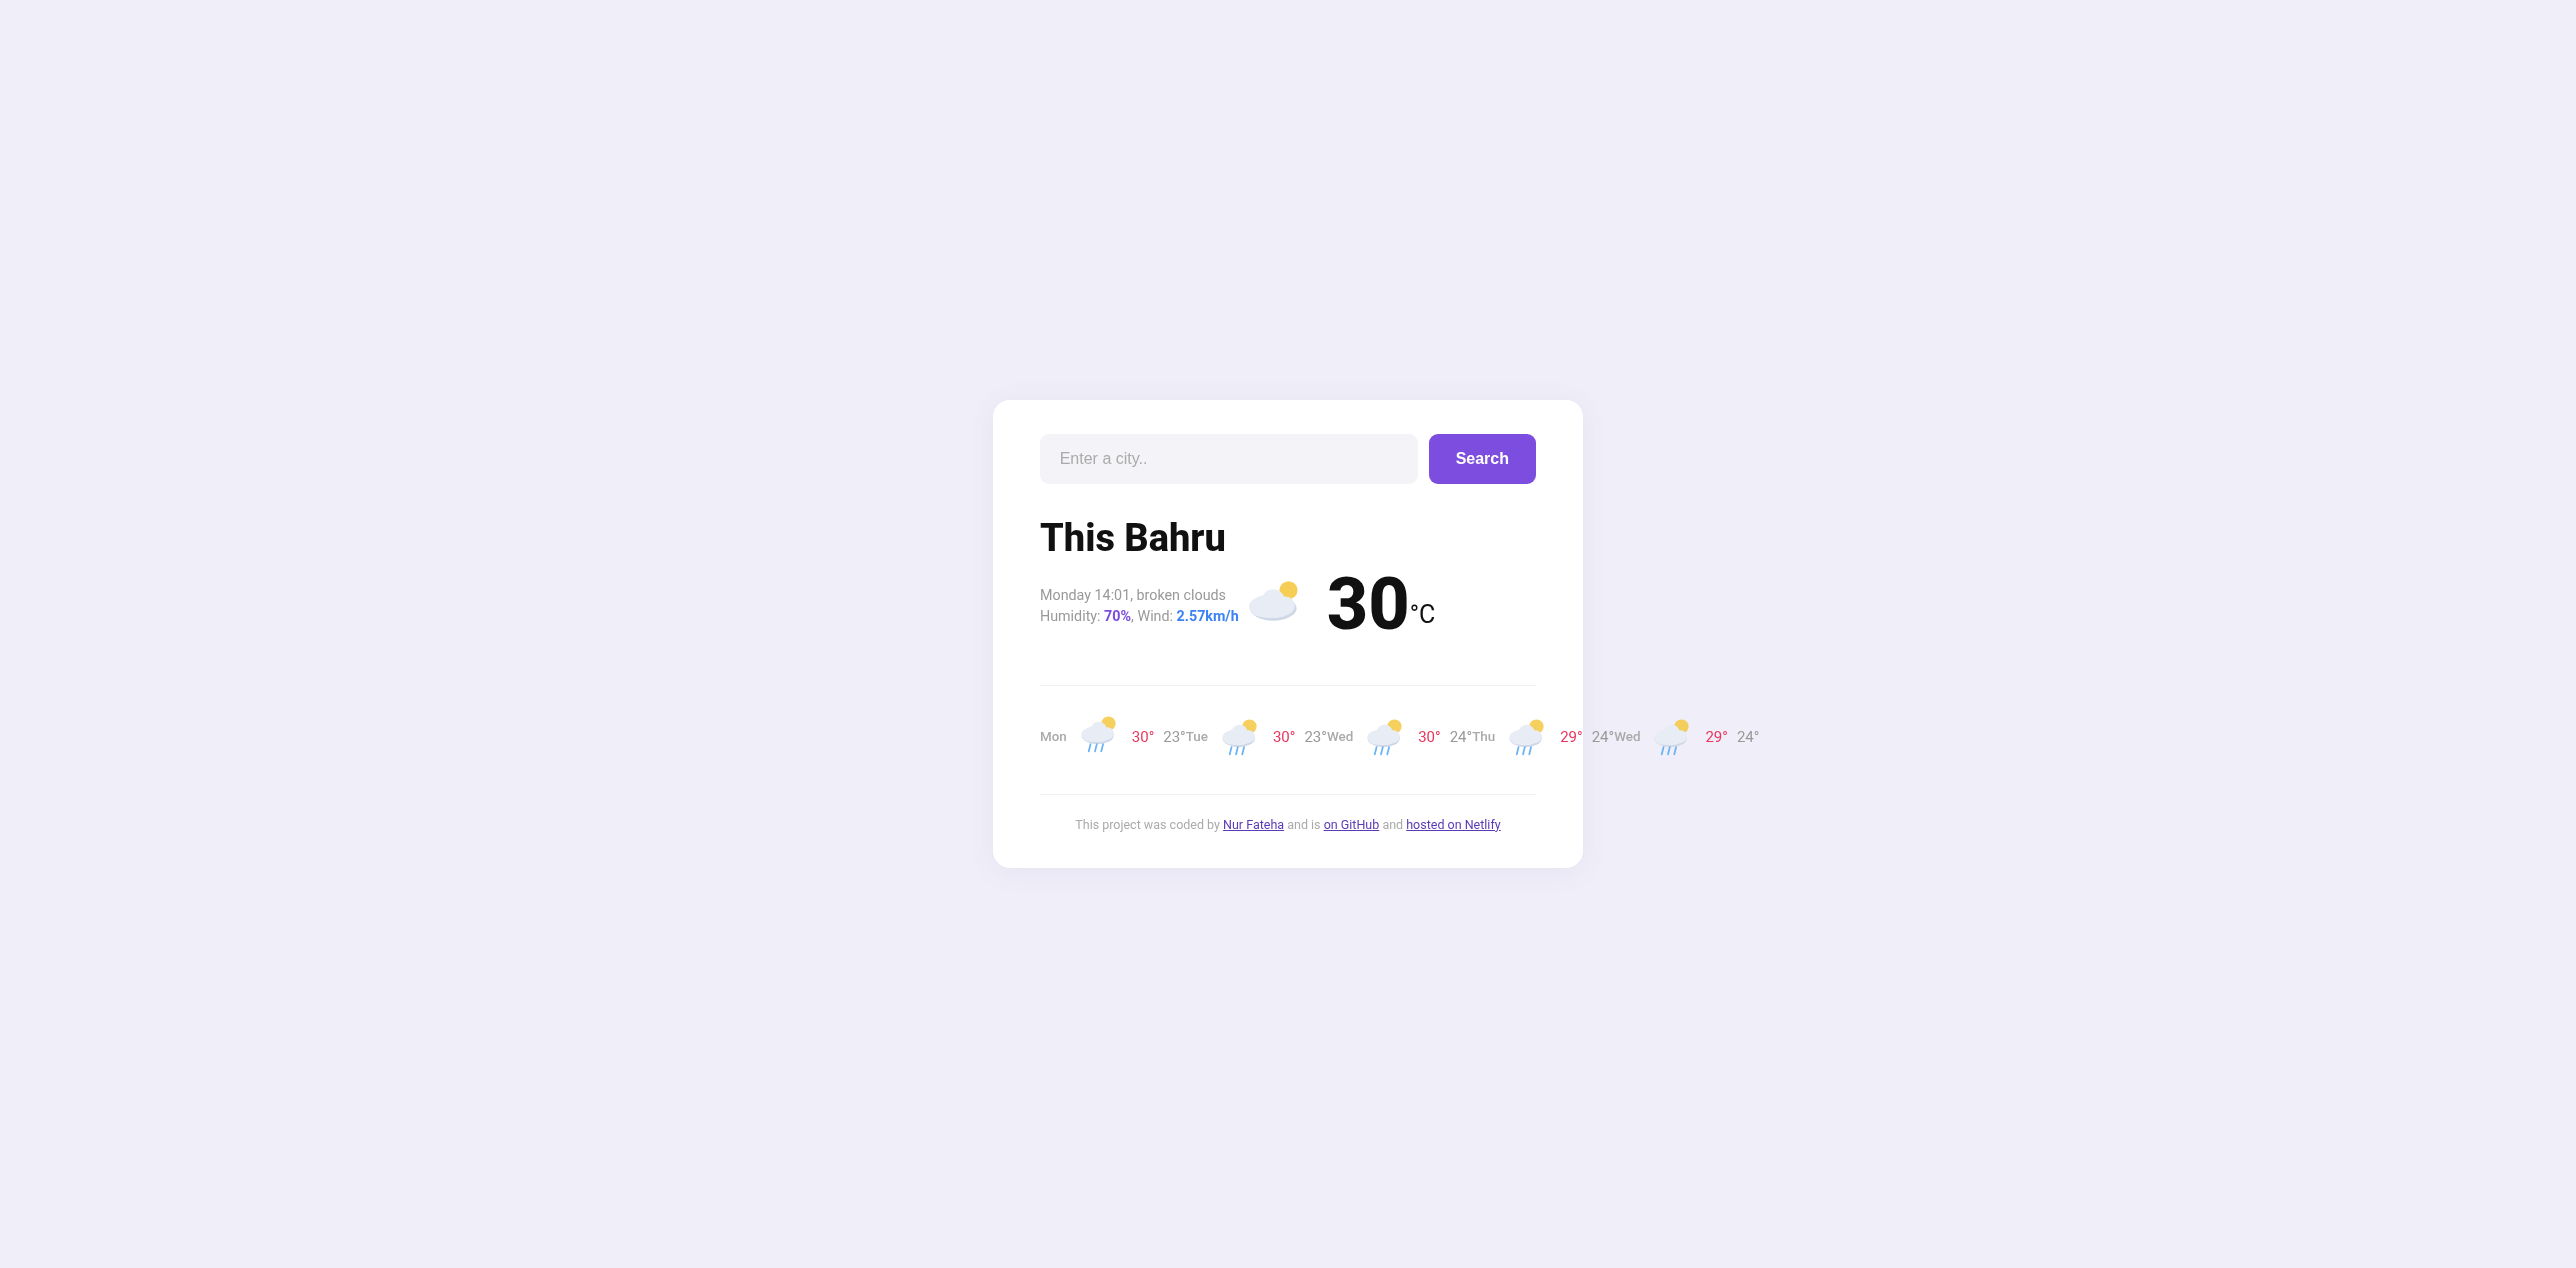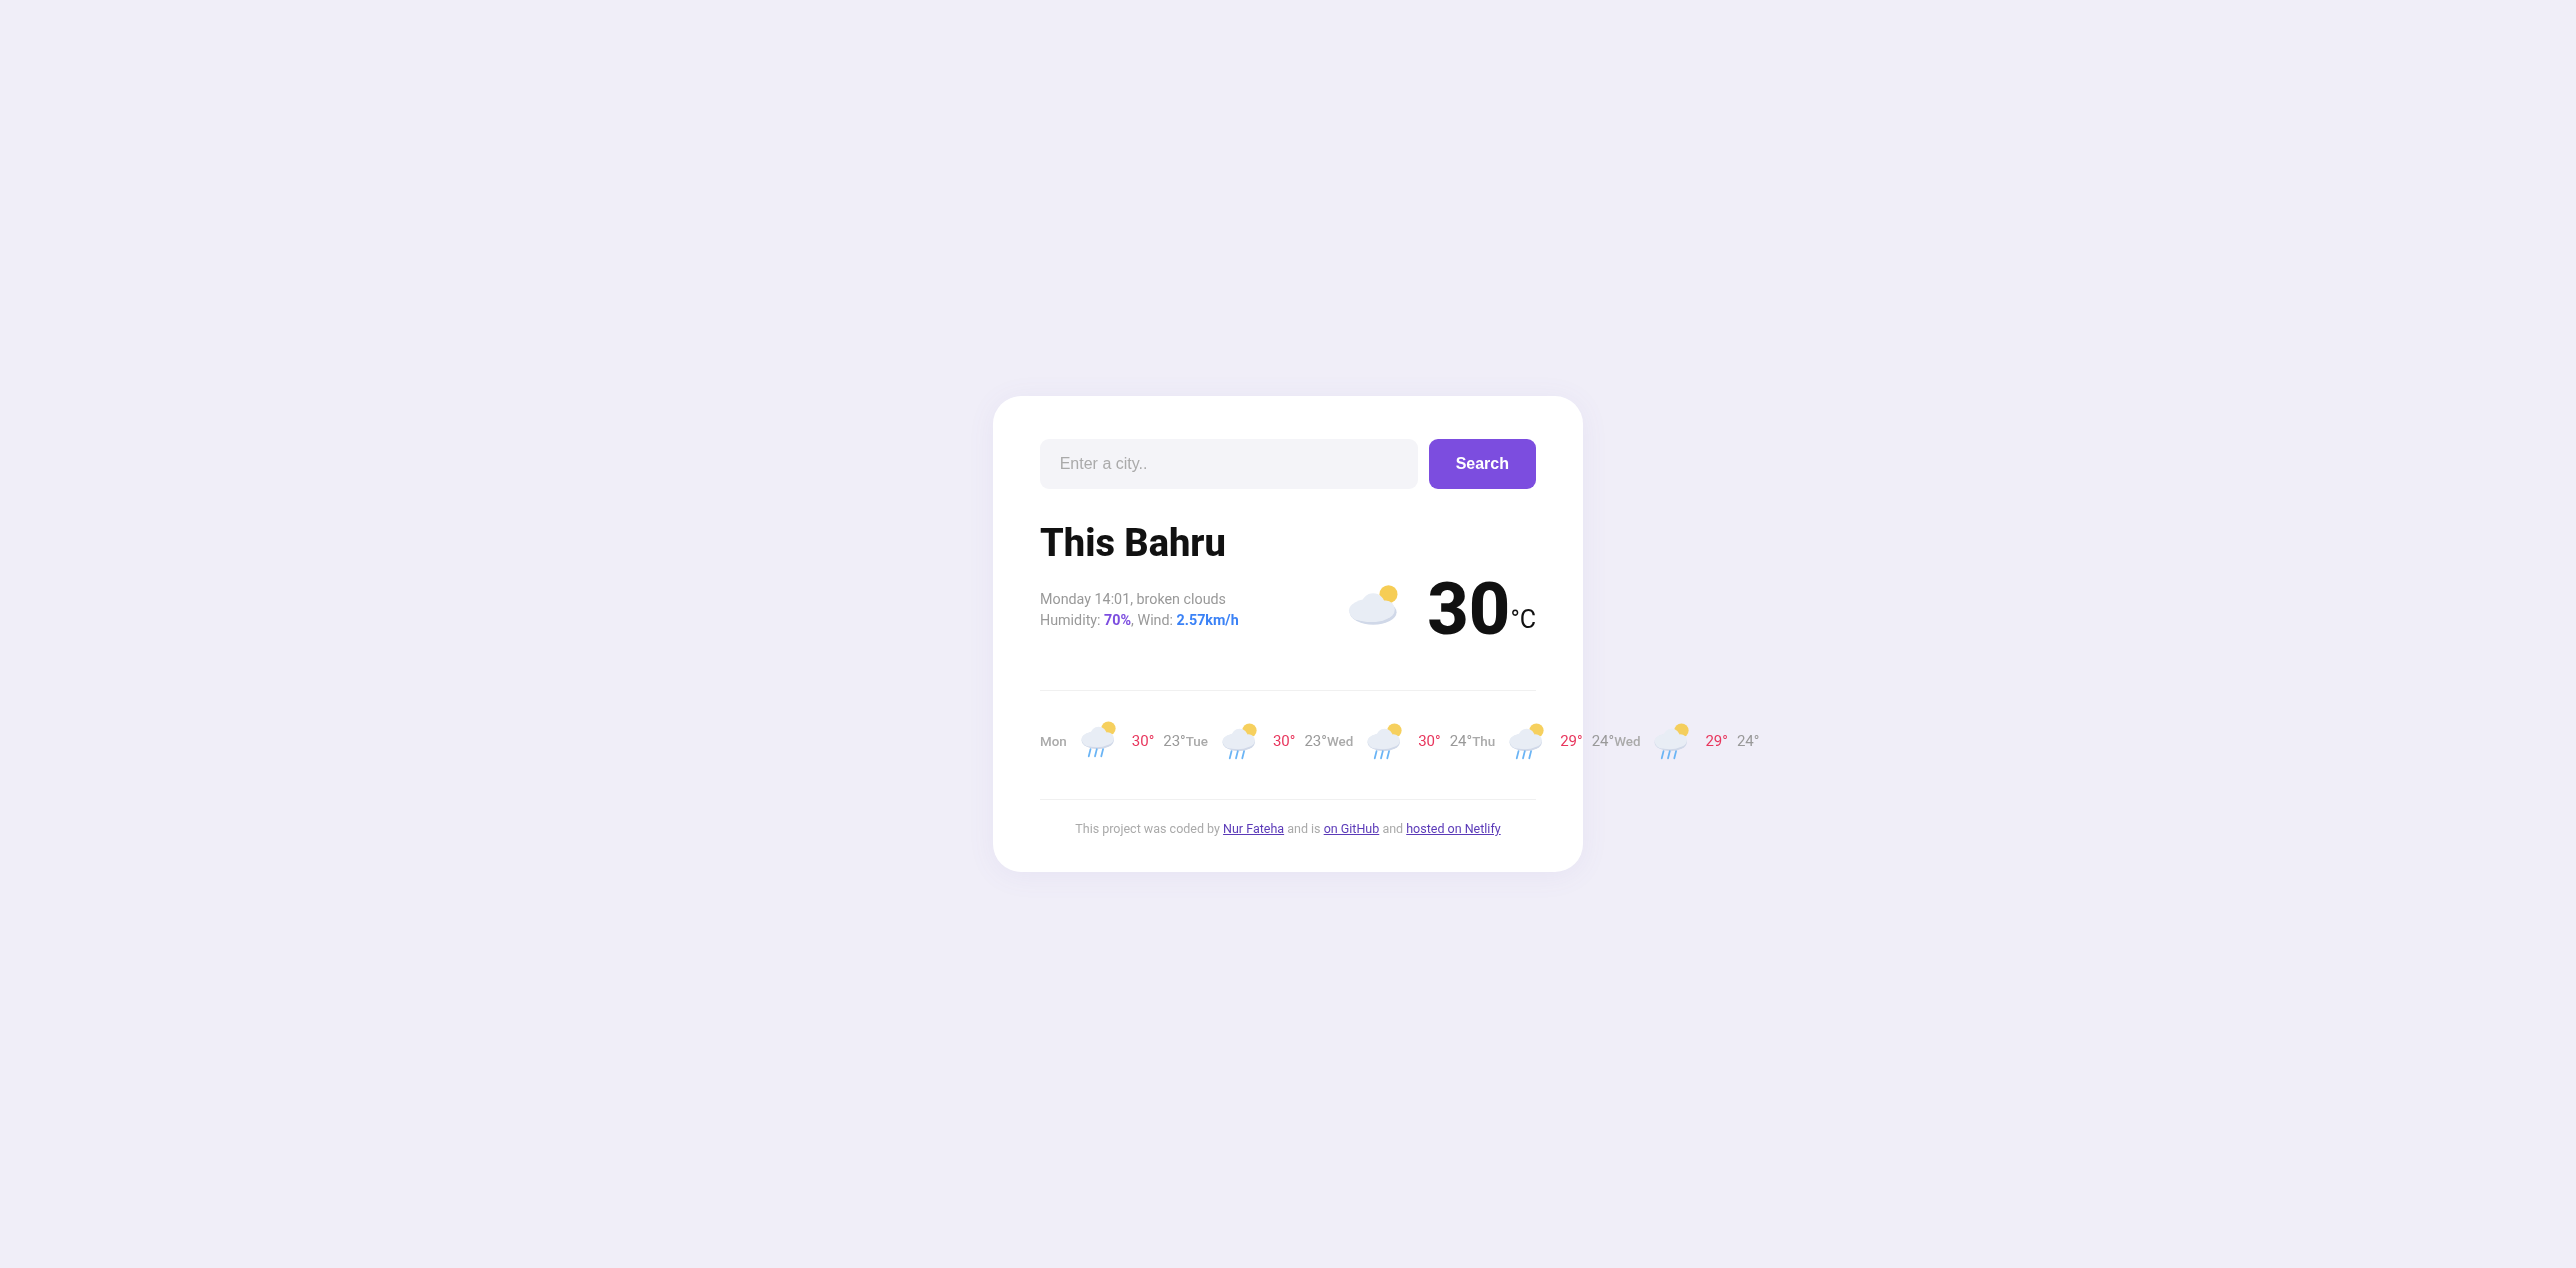--- a/index.html
+++ b/index.html
@@ -6,22 +6,22 @@
     body {
       background: #f0eef8;
       min-height: 100vh;
       display: flex;
       align-items: center;
       justify-content: center;
       font-family: -apple-system, BlinkMacSystemFont, 'Segoe UI', Roboto, sans-serif;
     }
     .card {
       background: #ffffff;
-      border-radius: 28px;
-      padding: 43px 47px 36px 47px;
+      border-radius: 17px;
+      padding: 34px 47px 36px 47px;
       width: 590px;
       box-shadow: 0 3.6px 29px rgba(120,100,180,0.07);
     }
     .search-row {
       display: flex;
       gap: 10.7px;
       margin-bottom: 32px;
     }
     .search-input {
       flex: 1;
@@ -47,21 +47,21 @@
     }
     .city-name {
       font-size: 38px;
       font-weight: 800;
       color: #111;
       margin-bottom: 9px;
     }
     .weather-main {
       display: flex;
       align-items: center;
-      justify-content: space-between;
+      justify-content: flex-start;
       margin-bottom: 44px;
     }
     .weather-info {}
     .weather-desc {
       color: #999;
       font-size: 14.3px;
       margin-bottom: 5.4px;
     }
     .weather-meta {
       font-size: 14.3px;

